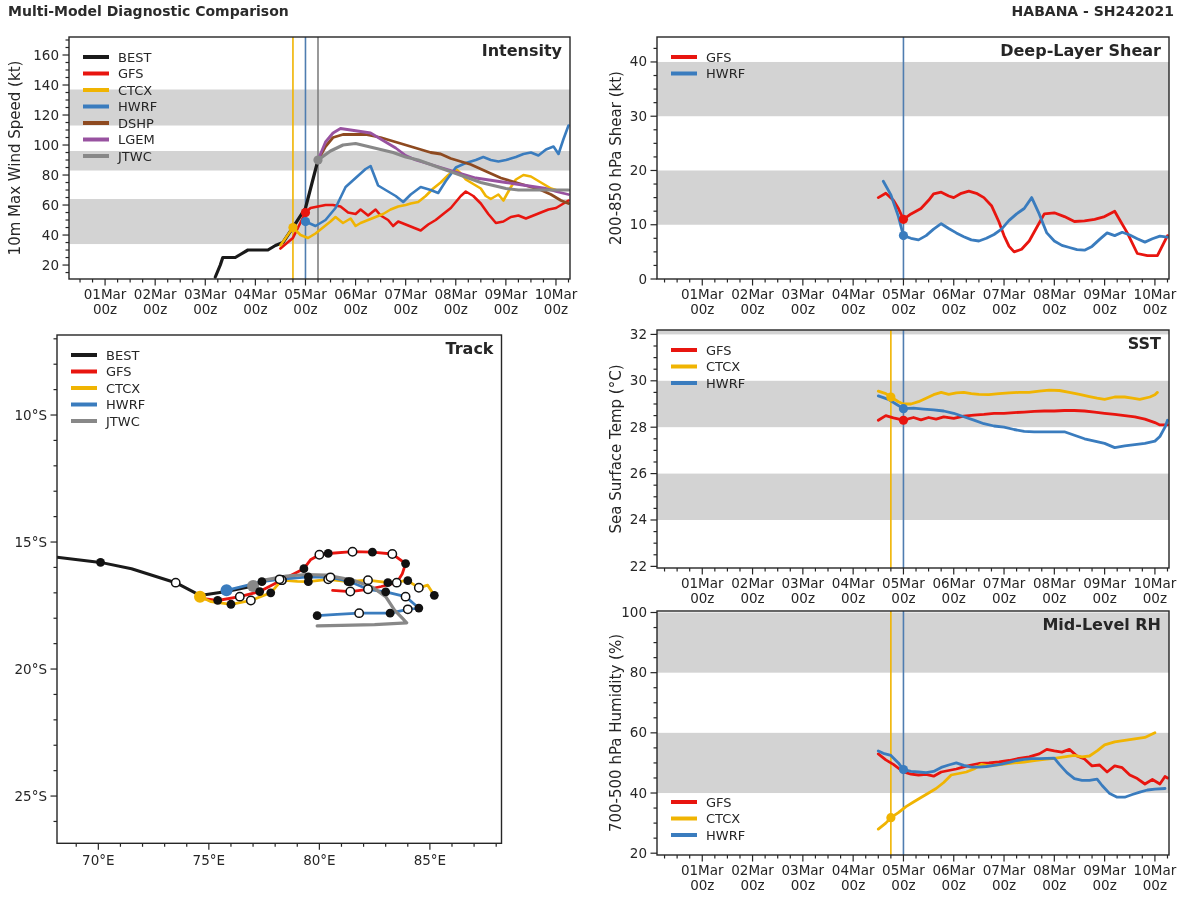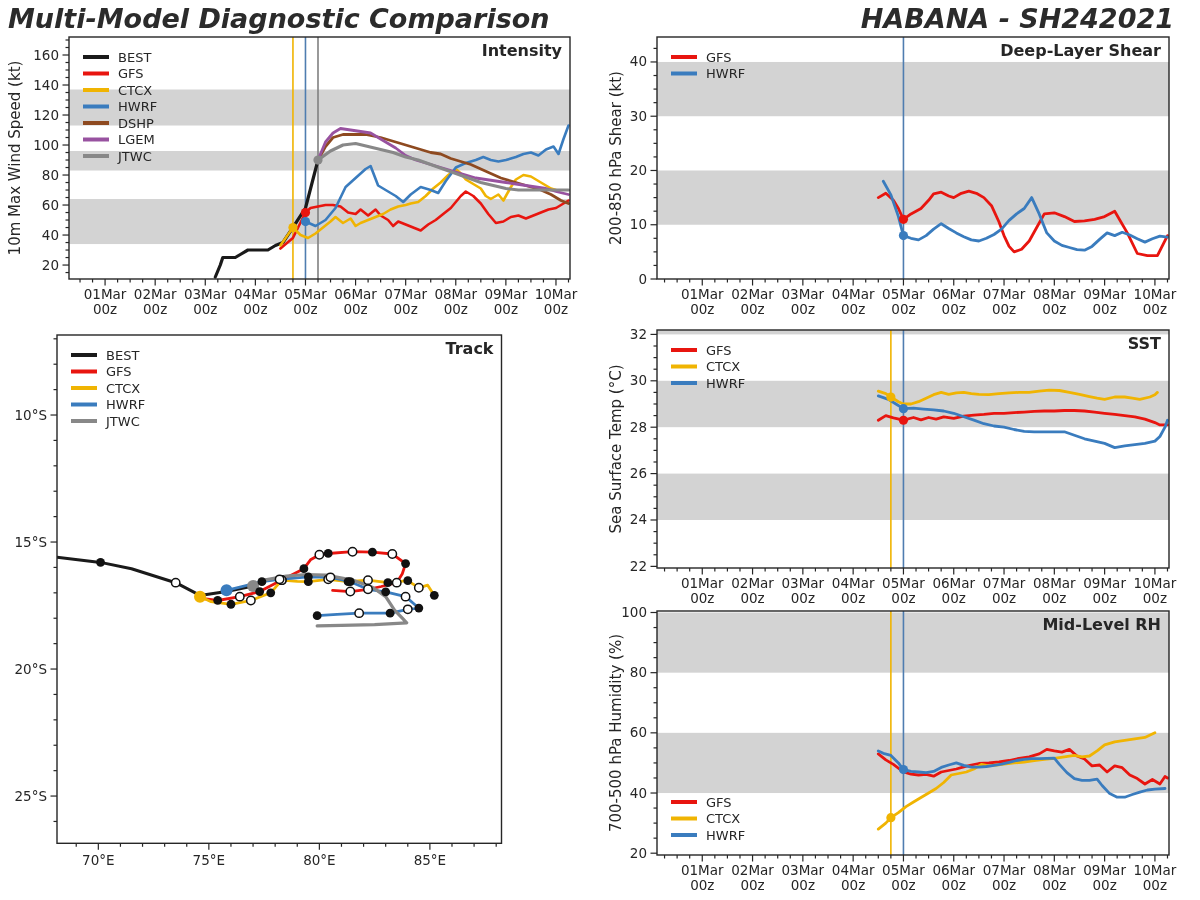--- a/index.html
+++ b/index.html
@@ -1,18 +1,18 @@
 <!DOCTYPE html>
 <html><head>
 <meta charset="utf-8">
 <style>
   html,body{margin:0;padding:0;background:#ffffff;}
   body{width:1200px;height:900px;position:relative;overflow:hidden;
        font-family:"DejaVu Sans","Liberation Sans",sans-serif;color:#222;}
-  .pgtitle{position:absolute;font-weight:bold;font-size:27px;color:#2b2b2b;white-space:nowrap;font-style:italic;}
+  .pgtitle{position:absolute;font-weight:bold;font-size:14px;color:#2b2b2b;white-space:nowrap;}
   #title-left{left:8px;top:3px;}
   #title-right{right:26px;top:3px;text-align:center;}
   svg text{font-family:"DejaVu Sans","Liberation Sans",sans-serif;fill:#262626;}
   #chart-svg{position:absolute;left:0;top:0;}
   #logo{position:absolute;left:2px;top:894px;width:122px;height:49px;}
 </style>
 </head>
 <body>
 
 <div id="title-left" class="pgtitle">Multi-Model Diagnostic Comparison</div>

